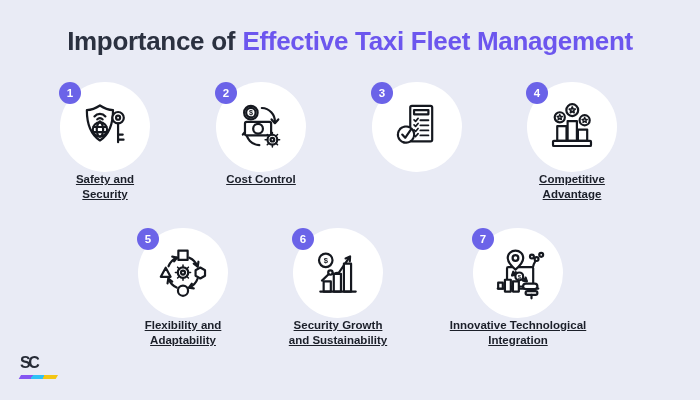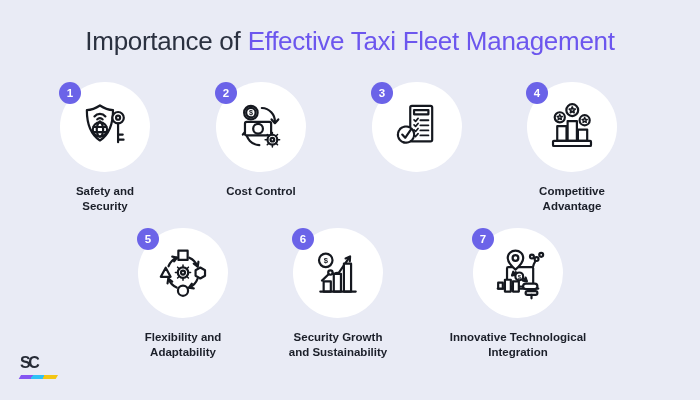--- a/index.html
+++ b/index.html
@@ -4,40 +4,40 @@
 <style>
   html,body{margin:0;padding:0;}
   body{
     width:700px;height:400px;position:relative;overflow:hidden;
     background:#e9ebf5;
     font-family:"Liberation Sans",sans-serif;
     -webkit-font-smoothing:antialiased;
   }
   .title{
     position:absolute;top:26px;left:0;width:700px;
-    text-align:center;font-size:26px;font-weight:400;letter-spacing:-0.3px;
+    text-align:center;font-size:26px;font-weight:700;letter-spacing:-0.3px;
     margin:0;white-space:nowrap;
   }
   .title .t-prefix{color:#2b3140;margin-right:0.28em;}
   .title .t-accent{color:#6c56ee;}
   .item{position:absolute;text-align:center;}
   .circle{
     position:relative;width:90px;height:90px;margin:0 auto;
     background:#ffffff;border-radius:50%;
     display:flex;align-items:center;justify-content:center;
   }
   .badge{
     position:absolute;left:-1px;top:0;width:22px;height:22px;
     background:#6b63e8;border-radius:50%;
     color:#ffffff;font-size:11.5px;font-weight:700;
     display:flex;align-items:center;justify-content:center;
   }
   .label{
-    margin-top:12px;font-size:11.5px;line-height:15px;font-weight:700;
-    color:#1b1f29;white-space:pre-line;
+    margin-top:0;font-size:11.5px;line-height:15px;font-weight:700;
+    color:#1b1f29;white-space:pre-line;text-decoration:underline;
   }
   .icon{display:block;}
   .icon *{vector-effect:none;}
   .stroke{fill:none;stroke:#15181f;stroke-width:2.6;stroke-linecap:round;stroke-linejoin:round;}
   .thin{stroke-width:1.8;}
   .fillw{fill:#ffffff;}
   .dollar{font-family:"Liberation Sans",sans-serif;font-weight:bold;fill:#15181f;stroke:none;text-anchor:middle;}
   #i1{left:30px;top:82px;width:150px;}
   #i2{left:186px;top:82px;width:150px;}
   #i3{left:342px;top:82px;width:150px;}

